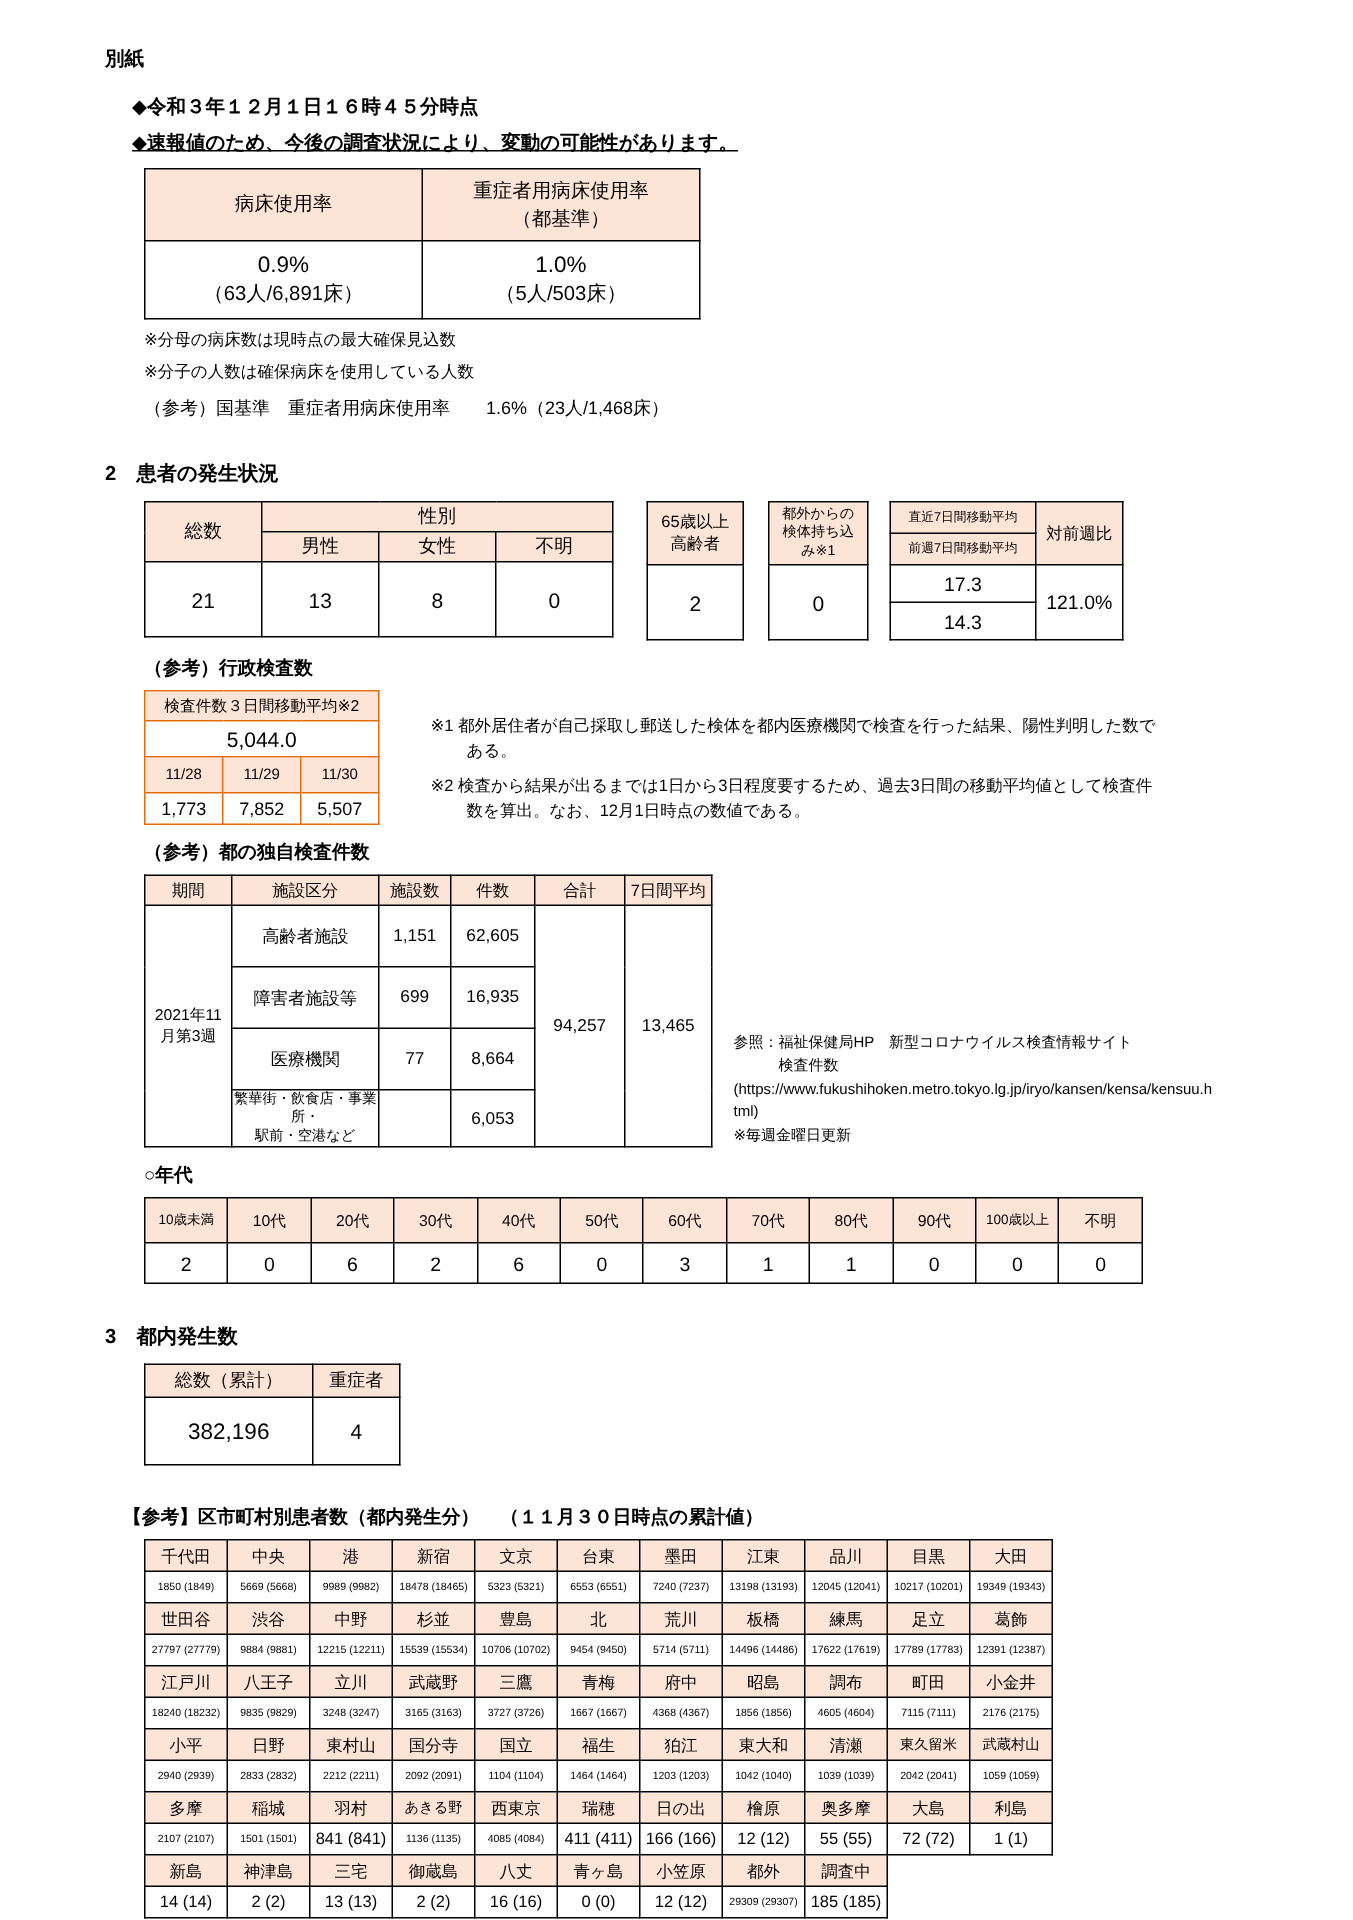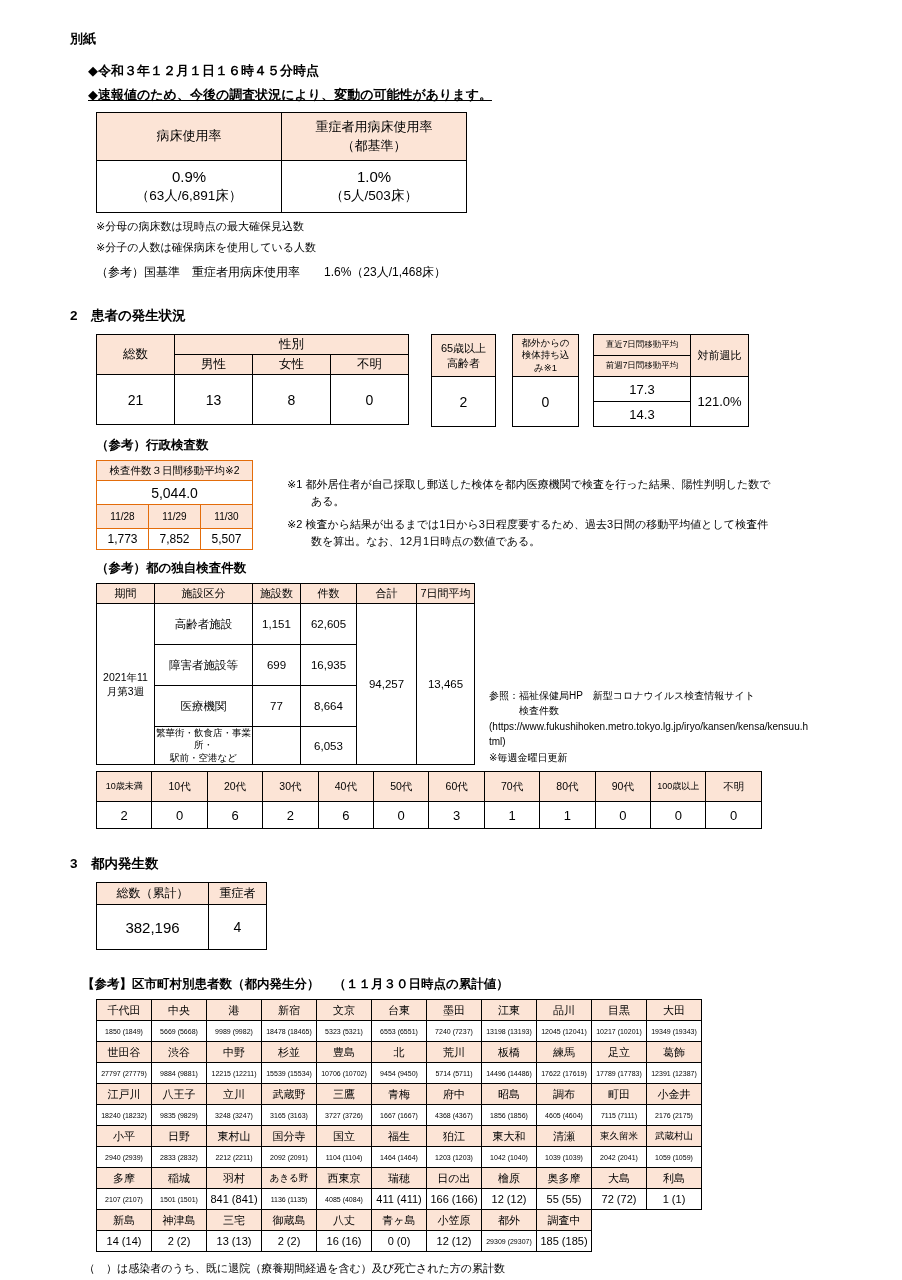--- a/index.html
+++ b/index.html
@@ -287,20 +287,21 @@
     </tbody>
       </table>
     <div class="tokyo-ref">
       <div>参照：福祉保健局HP　新型コロナウイルス検査情報サイト</div>
       <div>　　　検査件数</div>
       <div>(https://www.fukushihoken.metro.tokyo.lg.jp/iryo/kansen/kensa/kensuu.html)</div>
       <div>※毎週金曜日更新</div>
     </div>
   </div>
 
+  <div class="caption bold">○年代</div>
   <table class="age">
     <tbody>
         <tr>
           <th class="sm">10歳未満</th>
           <th>10代</th>
           <th>20代</th>
           <th>30代</th>
           <th>40代</th>
           <th>50代</th>
           <th>60代</th>

